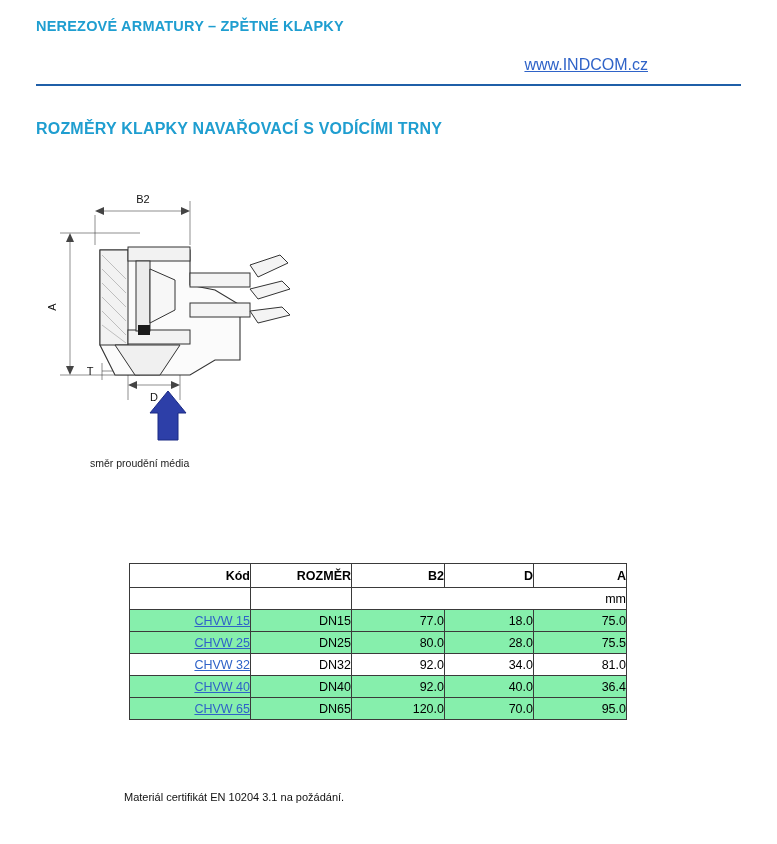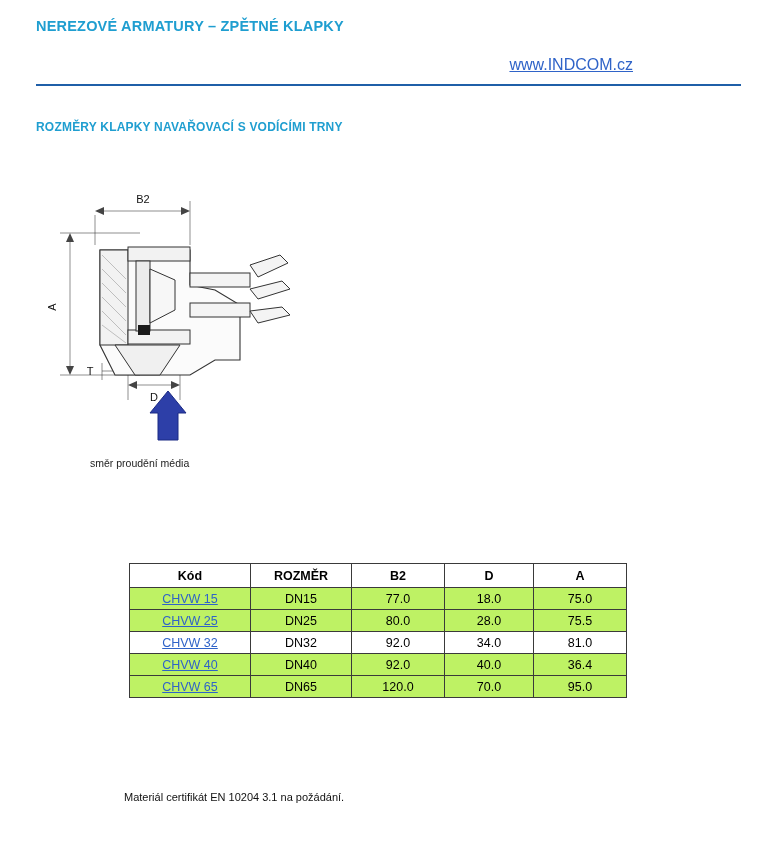--- a/index.html
+++ b/index.html
@@ -12,20 +12,21 @@
     background: #ffffff;
     font-family: "Liberation Sans", sans-serif;
     color: #000000;
     position: relative;
     overflow: hidden;
   }
   .page {
     position: relative;
     width: 677px;
     height: 844px;
+    padding-left: 15px;
   }
   
   .header-title {
     position: absolute;
     left: 36px;
     top: 18px;
     font-size: 14.5px;
     font-weight: bold;
     color: #1f9ed0;
     letter-spacing: 0.2px;
@@ -43,21 +44,21 @@
     left: 36px;
     top: 84px;
     width: 705px;
     height: 2px;
     background: #1f5fa8;
   }
   .section-title {
     position: absolute;
     left: 36px;
     top: 120px;
-    font-size: 12px;
+    font-size: 16px;
     font-weight: bold;
     color: #1f9ed0;
     letter-spacing: 0.2px;
   }
   
   .drawing {
     position: absolute;
     left: 40px;
     top: 185px;
     width: 300px;
@@ -75,36 +76,36 @@
     position: absolute;
     left: 129px;
     top: 563px;
   }
   table.dims {
     border-collapse: collapse;
     font-size: 12.5px;
   }
   table.dims td, table.dims th {
     border: 1px solid #3a3a3a;
-    text-align: center;
+    text-align: right;
     padding: 0;
     height: 21px;
     font-weight: normal;
   }
   table.dims th.hdr {
     font-weight: bold;
     font-size: 12.5px;
     height: 23px;
   }
   .col-code { width: 120px; }
   .col-size { width: 100px; }
   .col-b2   { width: 92px; }
   .col-d    { width: 88px; }
   .col-a    { width: 92px; }
-  .rowband-gray { background: #bef264; }
+  .rowband-gray { background: #86efac; }
   .rowband-white { background: #ffffff; }
   .unit-row td { font-weight: bold; height: 20px; }
   .code-link {
     color: #2f63c8;
     text-decoration: underline;
     font-weight: normal;
   }
   .footnote {
     position: absolute;
     left: 124px;
@@ -214,20 +215,25 @@
   <div class="table-wrap">
     <table class="dims">
       <thead>
         <tr>
           <th class="hdr col-code">Kód</th>
           <th class="hdr col-size">ROZMĚR</th>
           <th class="hdr col-b2">B2</th>
           <th class="hdr col-d">D</th>
           <th class="hdr col-a">A</th>
         </tr>
+        <tr class="unit-row">
+          <td></td>
+          <td></td>
+          <td colspan="3">mm</td>
+        </tr>
       </thead>
       <tbody>
         <tr class="rowband-gray">
           <td><span class="code-link">CHVW  15</span></td>
           <td>DN15</td>
           <td>77.0</td>
           <td>18.0</td>
           <td>75.0</td>
         </tr>
         <tr class="rowband-gray">

